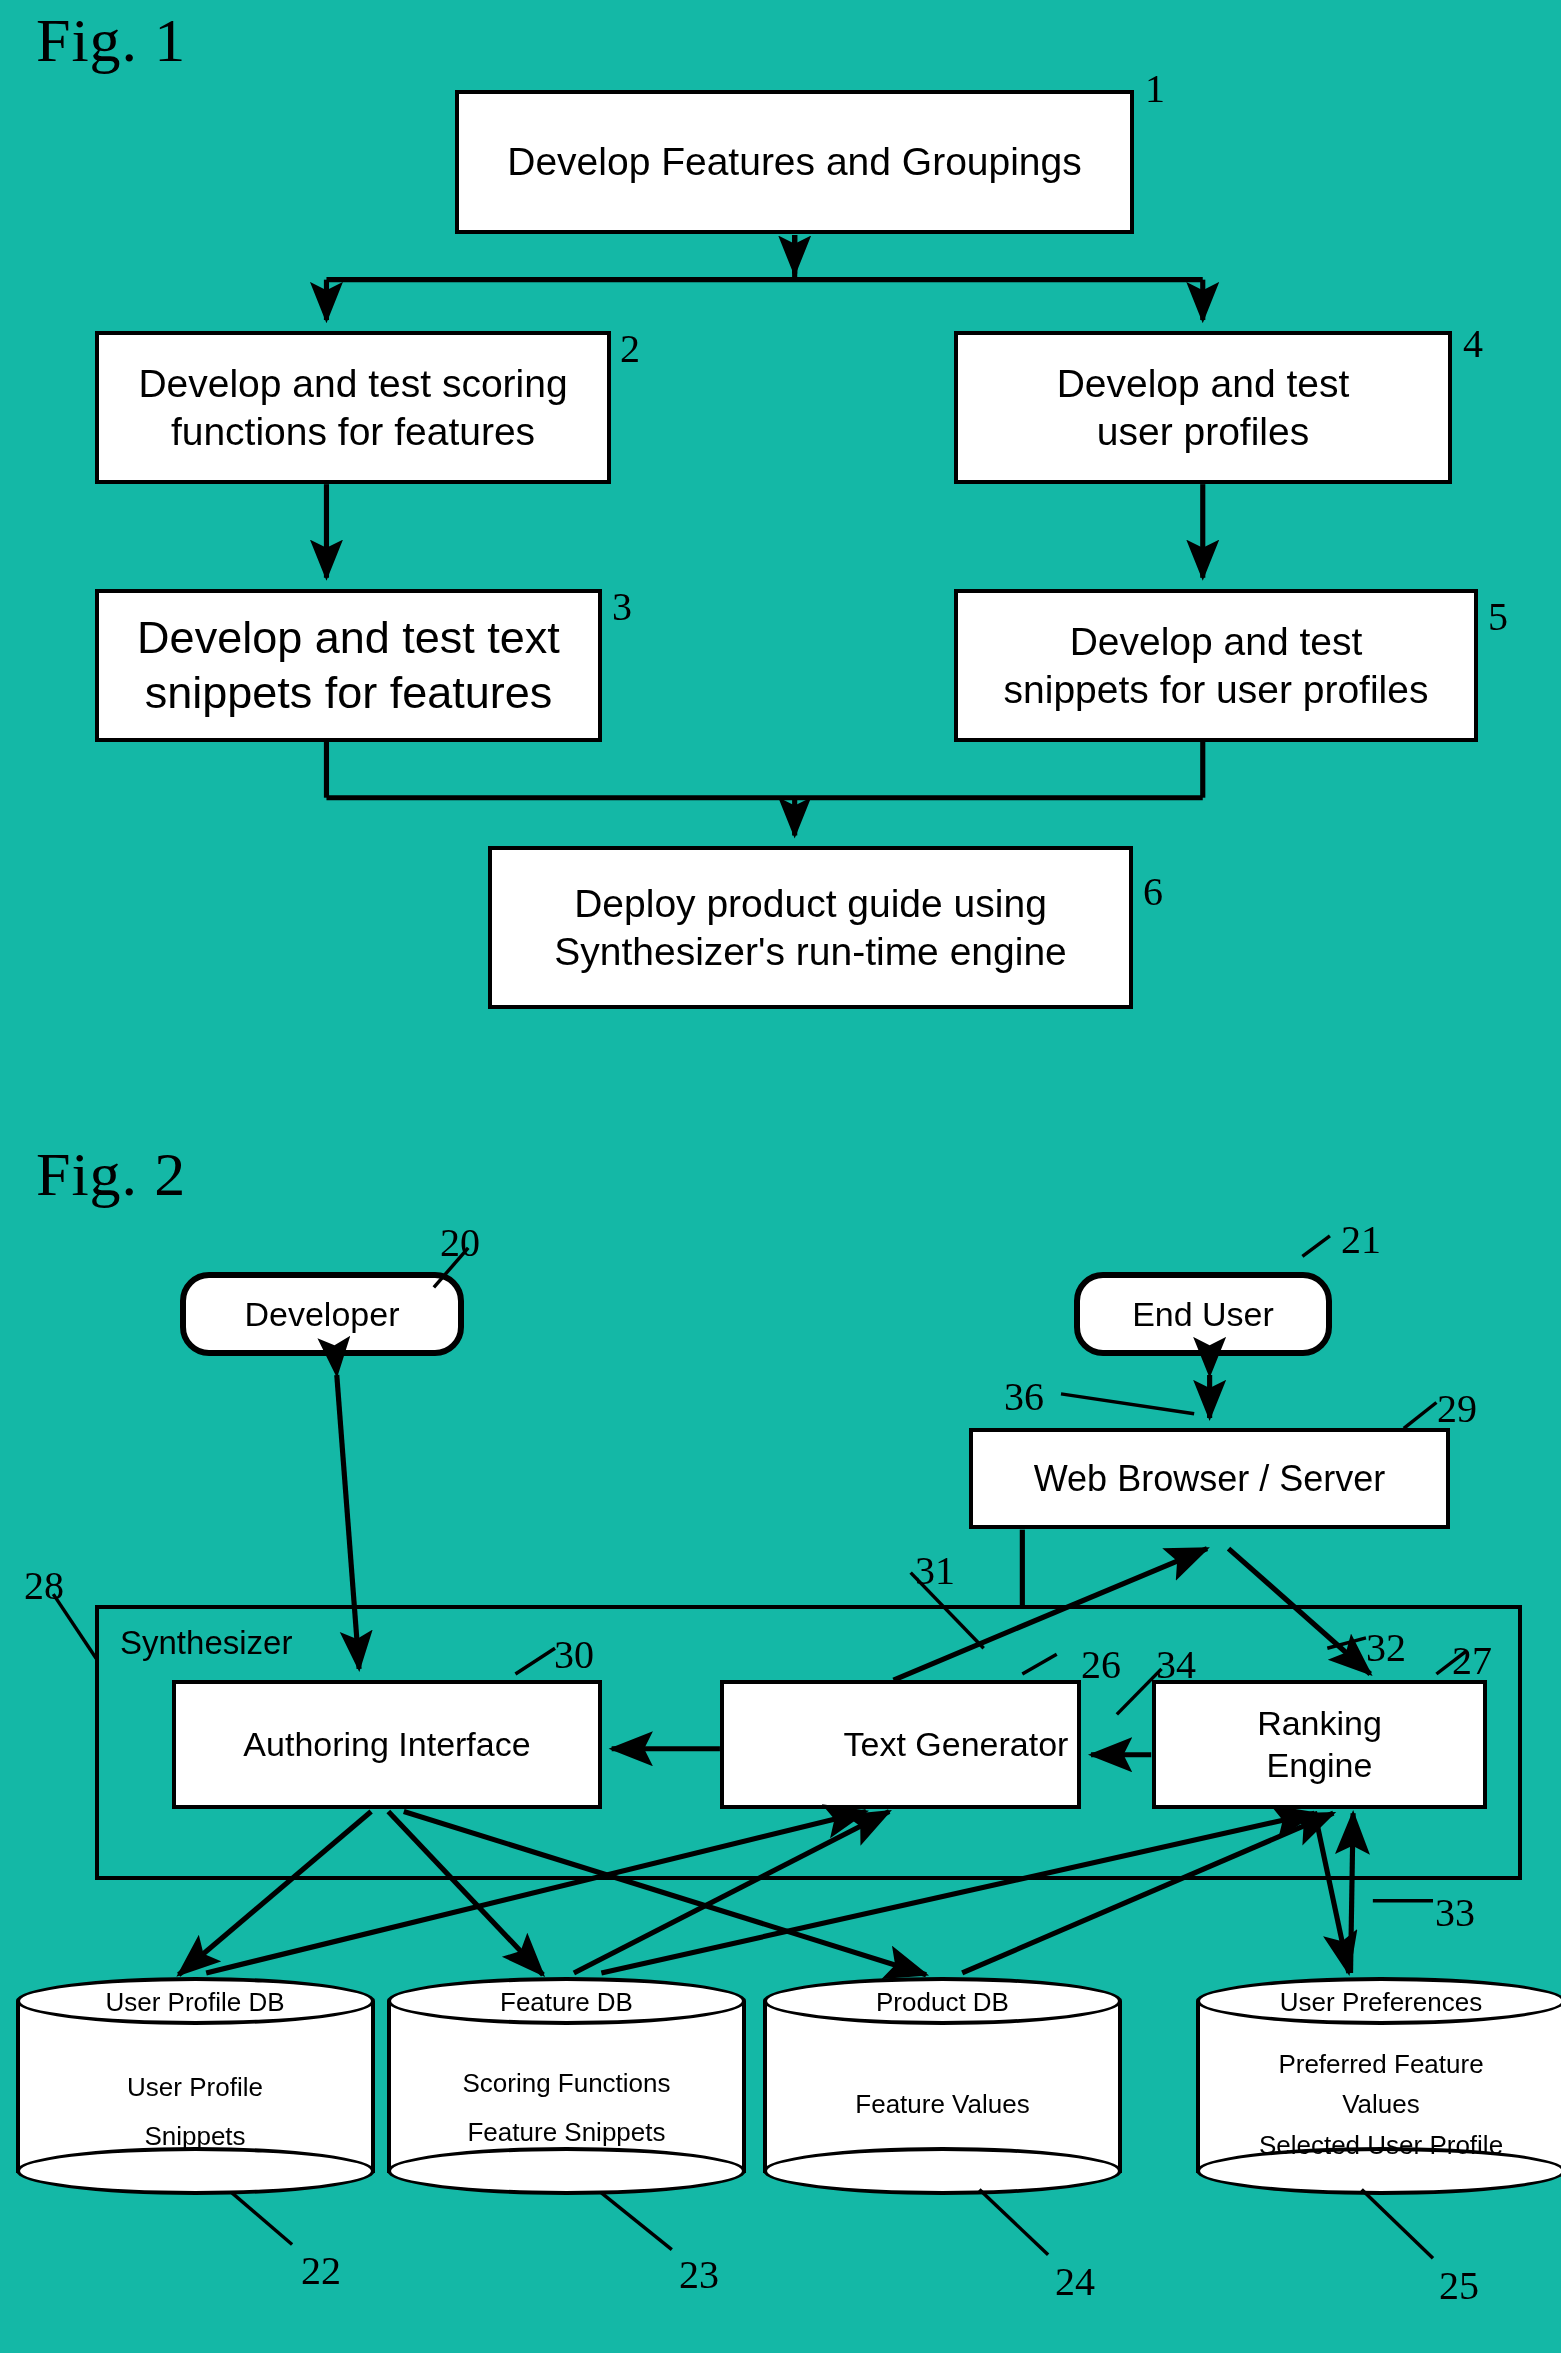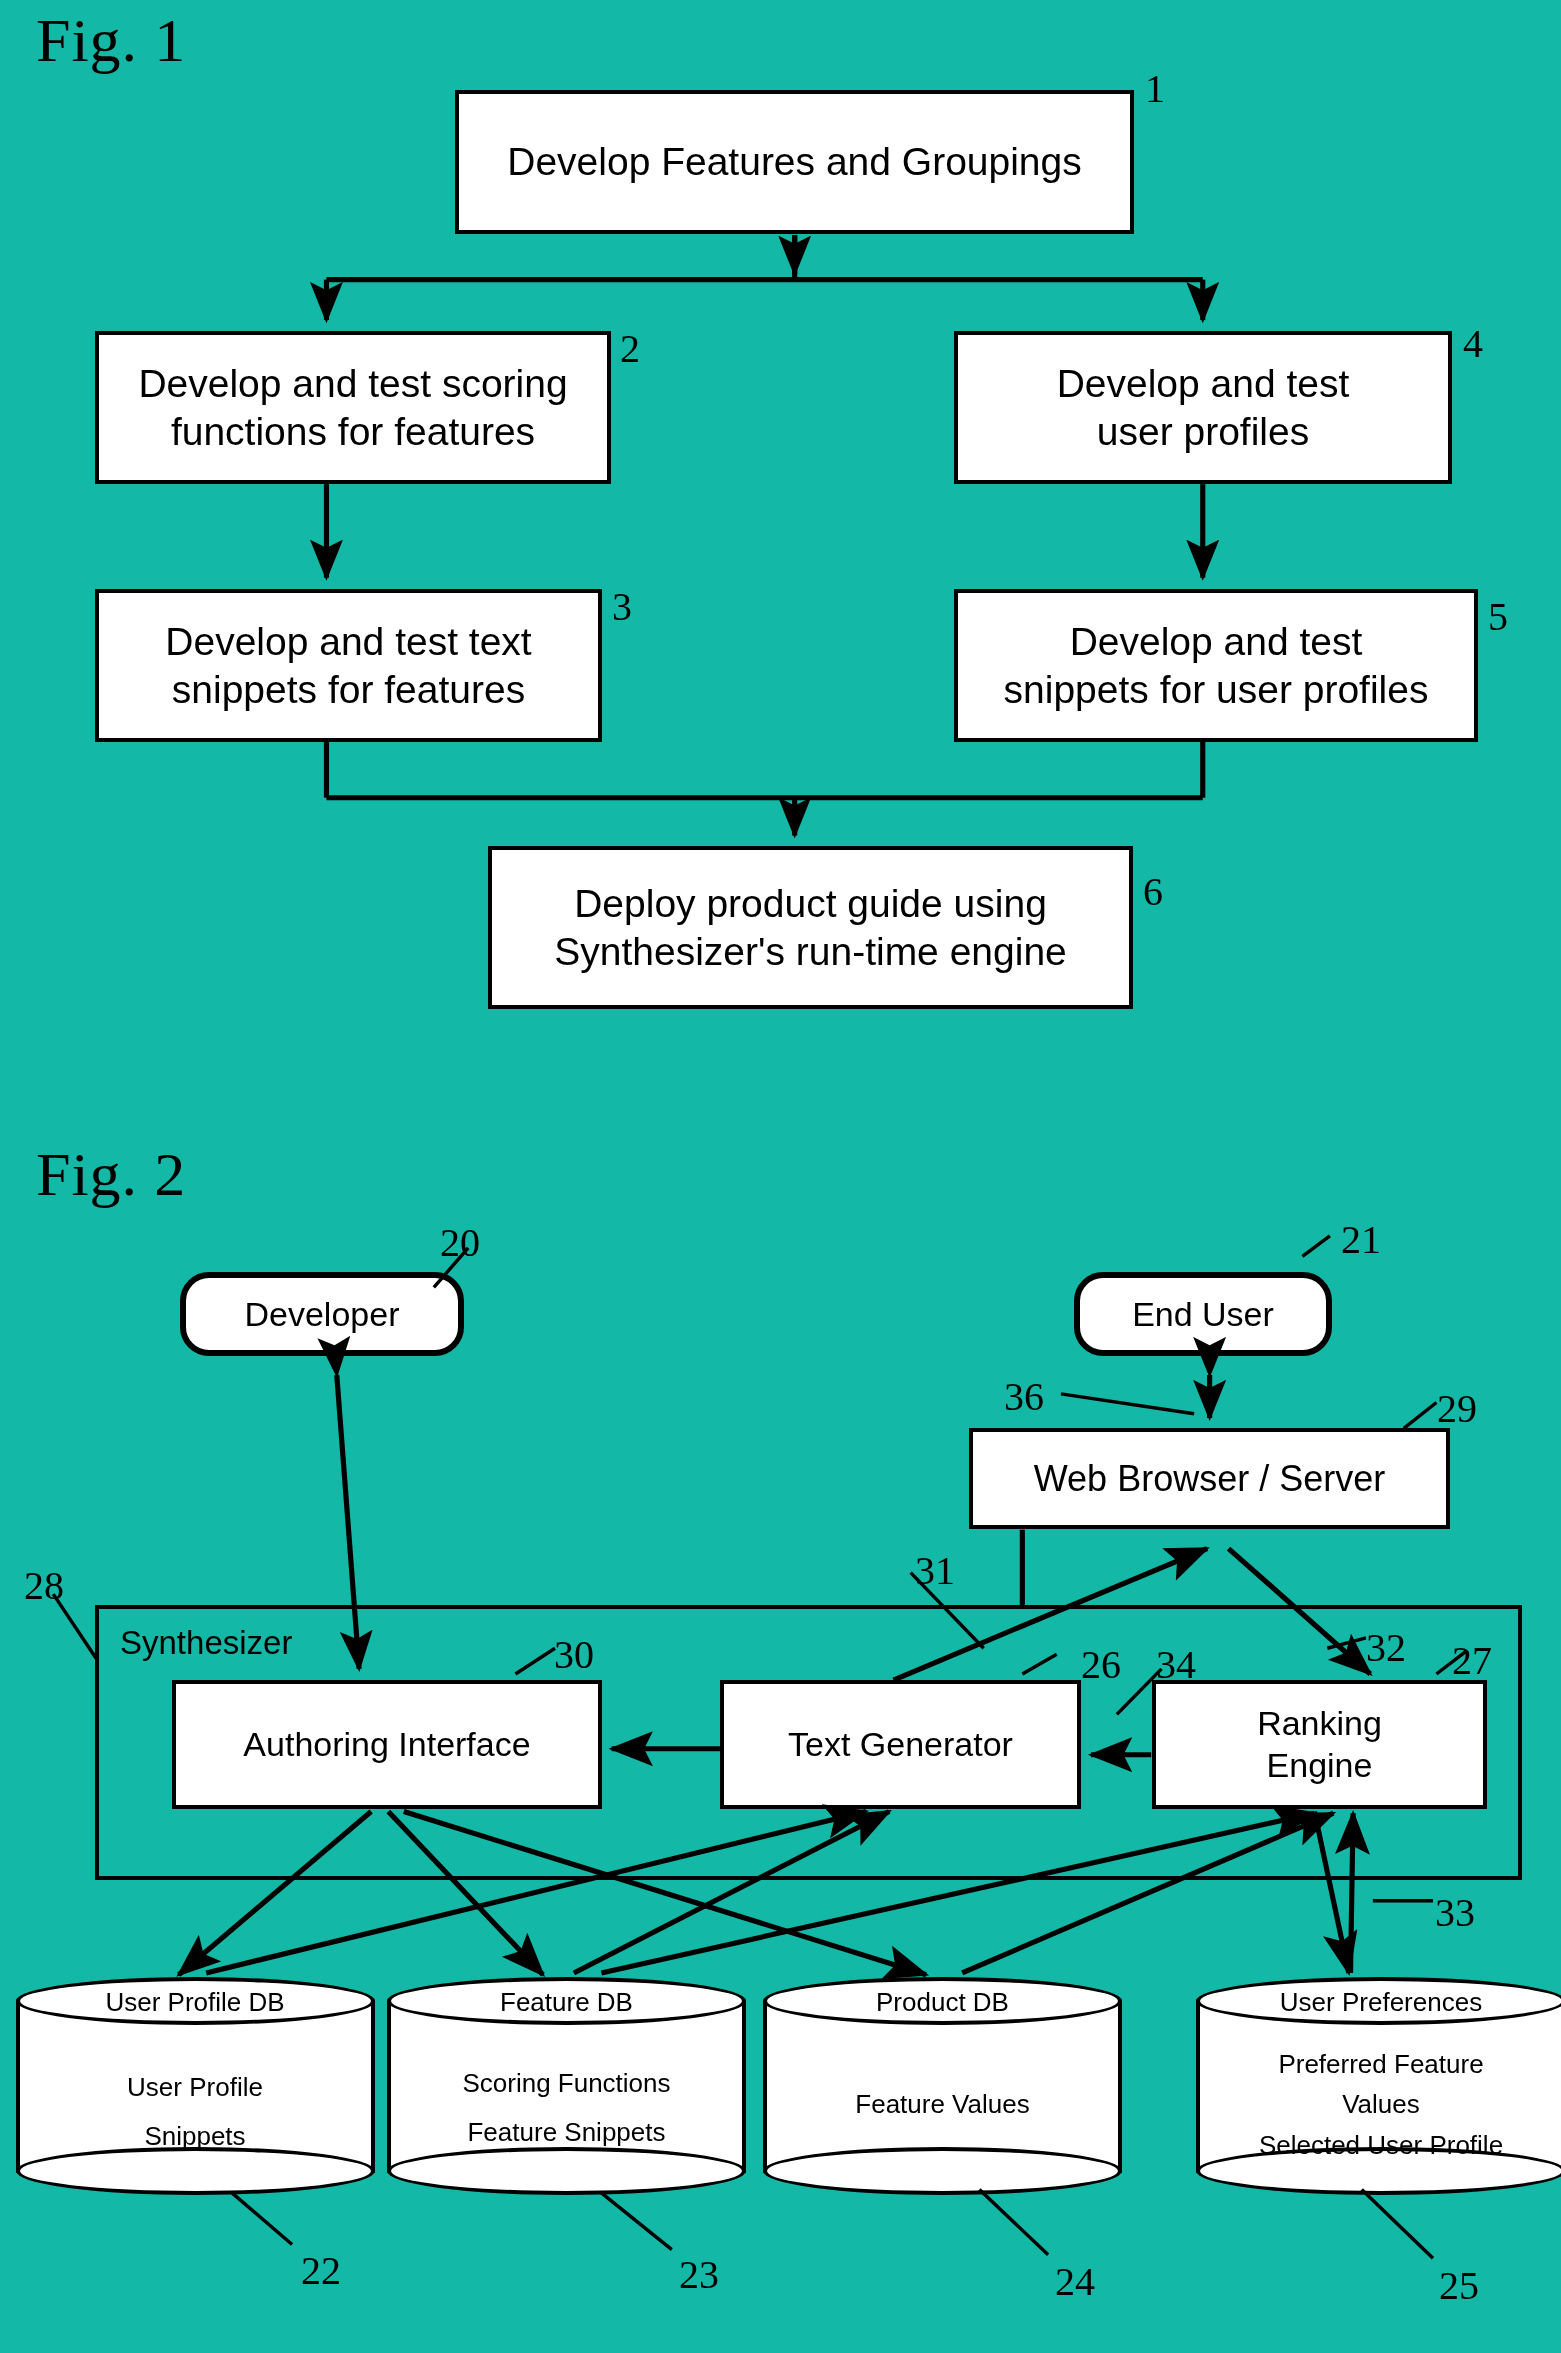--- a/index.html
+++ b/index.html
@@ -139,21 +139,21 @@
 functions for features</span>
   </div>
   <div class="ref" style="left:620px; top:325px;">2</div>
 
   <div class="box" style="left:954px; top:331px; width:498px; height:153px; font-size:39px;">
     <span class="txt">Develop and test
 user profiles</span>
   </div>
   <div class="ref" style="left:1463px; top:320px;">4</div>
 
-  <div class="box" style="left:95px; top:589px; width:507px; height:153px; font-size:39px;">
+  <div class="box" style="left:95px; top:589px; width:507px; height:153px; font-size:45px;">
     <span class="txt">Develop and test text
 snippets for features</span>
   </div>
   <div class="ref" style="left:612px; top:583px;">3</div>
 
   <div class="box" style="left:954px; top:589px; width:524px; height:153px; font-size:39px;">
     <span class="txt">Develop and test
 snippets for user profiles</span>
   </div>
   <div class="ref" style="left:1488px; top:593px;">5</div>
@@ -185,21 +185,21 @@
 
   <div class="container-box" style="left:95px; top:1605px; width:1427px; height:275px;"></div>
   <div class="container-label" style="left:120px; top:1624px;">Synthesizer</div>
   <div class="ref" style="left:24px; top:1562px;">28</div>
 
   <div class="box" style="left:172px; top:1680px; width:430px; height:129px; font-size:34px;">
     <span class="txt">Authoring Interface</span>
   </div>
   <div class="ref" style="left:554px; top:1631px;">30</div>
 
-  <div class="box" style="left:720px; top:1680px; width:361px; height:129px; font-size:34px;">
+  <div class="box" style="left:720px; top:1680px; width:361px; height:129px; font-size:34px;justify-content:flex-end;">
     <span class="txt">Text Generator</span>
   </div>
   <div class="ref" style="left:1081px; top:1641px;">26</div>
 
   <div class="box" style="left:1152px; top:1680px; width:335px; height:129px; font-size:34px;">
     <span class="txt">Ranking
 Engine</span>
   </div>
   <div class="ref" style="left:1452px; top:1637px;">27</div>
 

